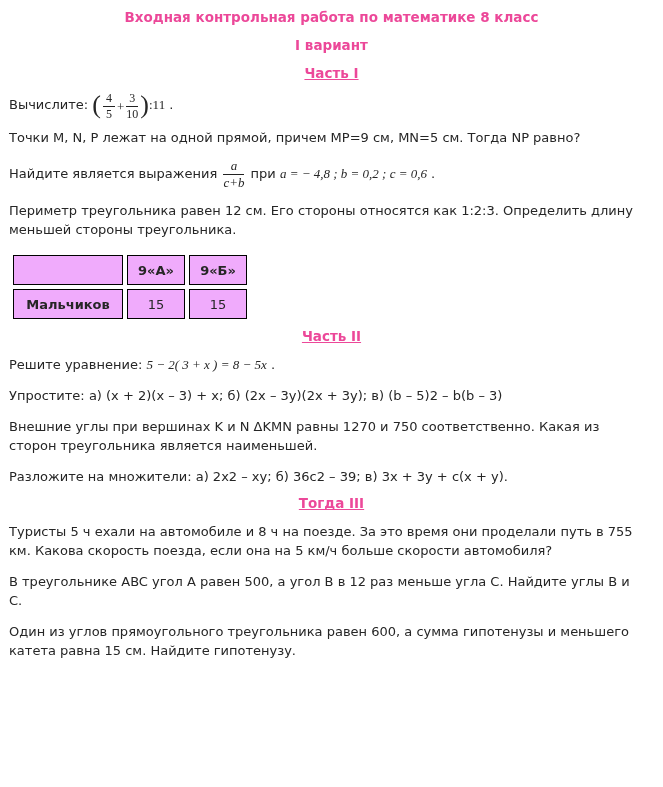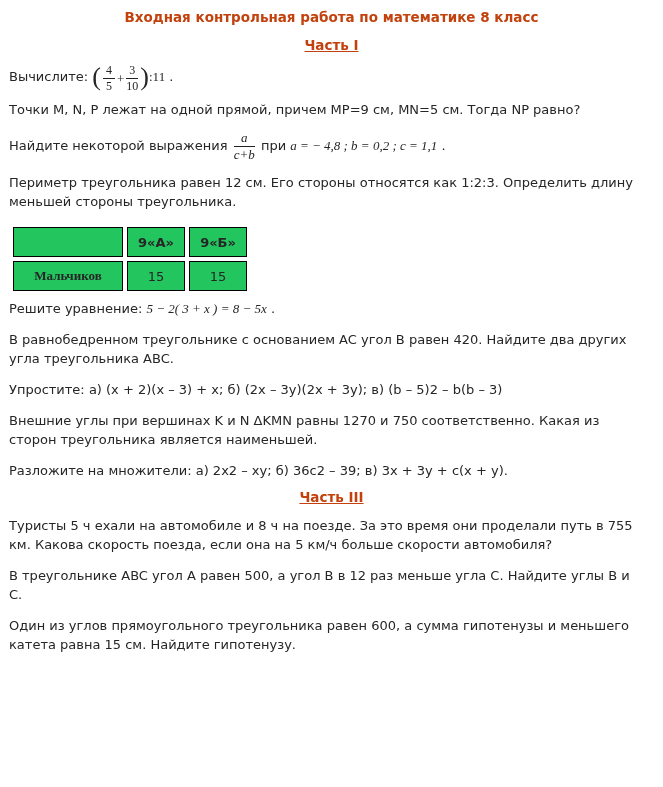--- a/index.html
+++ b/index.html
@@ -9,21 +9,21 @@
     min-height: 787px;
     font-family: "DejaVu Sans", "Liberation Sans", sans-serif;
     color: #262626;
   }
   .page { padding: 8px 9px 10px 9px; }
 
   h1, h2 {
     font-size: 13.5px;
     line-height: 19px;
     text-align: center;
-    color: #c2410c;
+    color: #ec4899;
     font-weight: bold;
     margin: 0 0 9px 0;
   }
   h2.part { margin: 2px 0 9px 0; text-decoration: underline; }
 
   p.problem {
     font-size: 13px;
     line-height: 19px;
     margin: 0 12px 12px 0;
   }
@@ -69,48 +69,49 @@
     margin: 2px 0 4px 0;
   }
   table.data td {
     border: 1px solid #000;
     font-size: 13px;
     color: #262626;
     padding: 5px 8px;
     text-align: center;
     vertical-align: middle;
     height: 30px;
-    background: #22c55e;
+    background: #f0abfc;
   }
-  td.rowlabel { width: 110px; font-weight: bold; font-family: Liberation Serif, serif; }
+  td.rowlabel { width: 110px; font-weight: bold; }
   td.corner   { width: 110px; }
   td.head     { width: 58px; font-weight: bold; }
   td.val      { width: 58px; }
 </style>
 </head>
 <body>
 
 <div class="page">
 
   <h1>Входная контрольная работа по математике 8 класс</h1>
+  <h2>I вариант</h2>
   <h2 class="part">Часть I</h2>
 
   <p class="problem tight">
     <span>Вычислите:</span>
     <span class="serifmath"><span class="bigparen">(</span><span class="frac"><span class="num">4</span><span class="den">5</span></span><span class="op">+</span><span class="frac"><span class="num">3</span><span class="den">10</span></span><span class="bigparen">)</span><span>:11</span></span>
     <span>.</span>
   </p>
 
   <p class="problem">Точки M, N, P лежат на одной прямой, причем MP=9 см, MN=5 см. Тогда NP равно?</p>
 
   <p class="problem">
-    <span>Найдите некоторой выражения</span>
+    <span>Найдите является выражения</span>
     <span class="frac"><span class="num italicmath">a</span><span class="den italicmath">c+b</span></span>
     <span>при</span>
-    <span class="italicmath">a = − 4,8 ;  b = 0,2 ;  c = 1,1</span>
+    <span class="italicmath">a = − 4,8 ;  b = 0,2 ;  c = 0,6</span>
     <span>.</span>
   </p>
 
   <p class="problem">Периметр треугольника равен 12 см. Его стороны относятся как 1:2:3. Определить длину меньшей стороны треугольника.</p>
 
 
   <table class="data">
     <tbody>
       <tr>
         <td class="corner"></td>
@@ -118,36 +119,36 @@
         <td class="head">9«Б»</td>
       </tr>
       <tr>
         <td class="rowlabel">Мальчиков</td>
         <td class="val">15</td>
         <td class="val">15</td>
       </tr>
     </tbody>
   </table>
 
+  <h2 class="part">Часть II</h2>
 
   <p class="problem">
     <span>Решите уравнение:</span>
     <span class="italicmath">5 − 2( 3 + x ) = 8 − 5x</span>
     <span>.</span>
   </p>
 
-  <p class="problem">В равнобедренном треугольнике с основанием AC угол B равен 420. Найдите два других угла треугольника ABC.</p>
 
   <p class="problem">Упростите: а) (x + 2)(x – 3) + x; б) (2x – 3y)(2x + 3y); в) (b – 5)2 – b(b – 3)</p>
 
   <p class="problem">Внешние углы при вершинах K и N ΔKMN равны 1270 и 750 соответственно. Какая из сторон треугольника является наименьшей.</p>
 
   <p class="problem tight">Разложите на множители: а) 2x2 – xy; б) 36c2 – 39; в) 3x + 3y + c(x + y).</p>
 
-  <h2 class="part">Часть III</h2>
+  <h2 class="part">Тогда III</h2>
 
   <p class="problem">Туристы 5 ч ехали на автомобиле и 8 ч на поезде. За это время они проделали путь в 755 км. Какова скорость поезда, если она на 5 км/ч больше скорости автомобиля?</p>
 
   <p class="problem">В треугольнике ABC угол A равен 500, а угол B в 12 раз меньше угла C. Найдите углы B и C.</p>
 
   <p class="problem">Один из углов прямоугольного треугольника равен 600, а сумма гипотенузы и меньшего катета равна 15 см. Найдите гипотенузу.</p>
 
 </div>
 
 </body></html>

